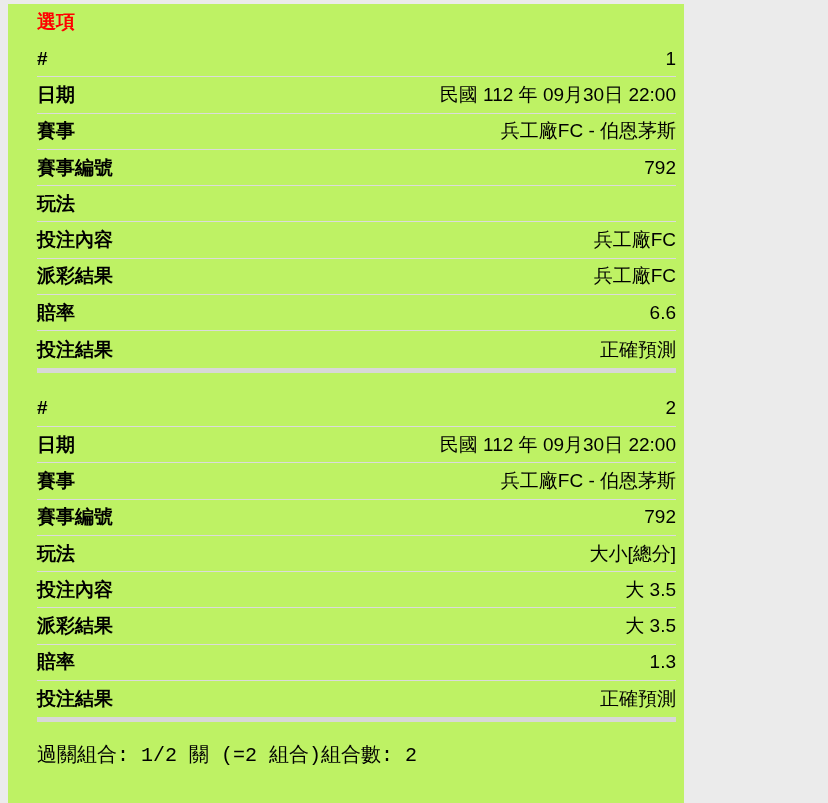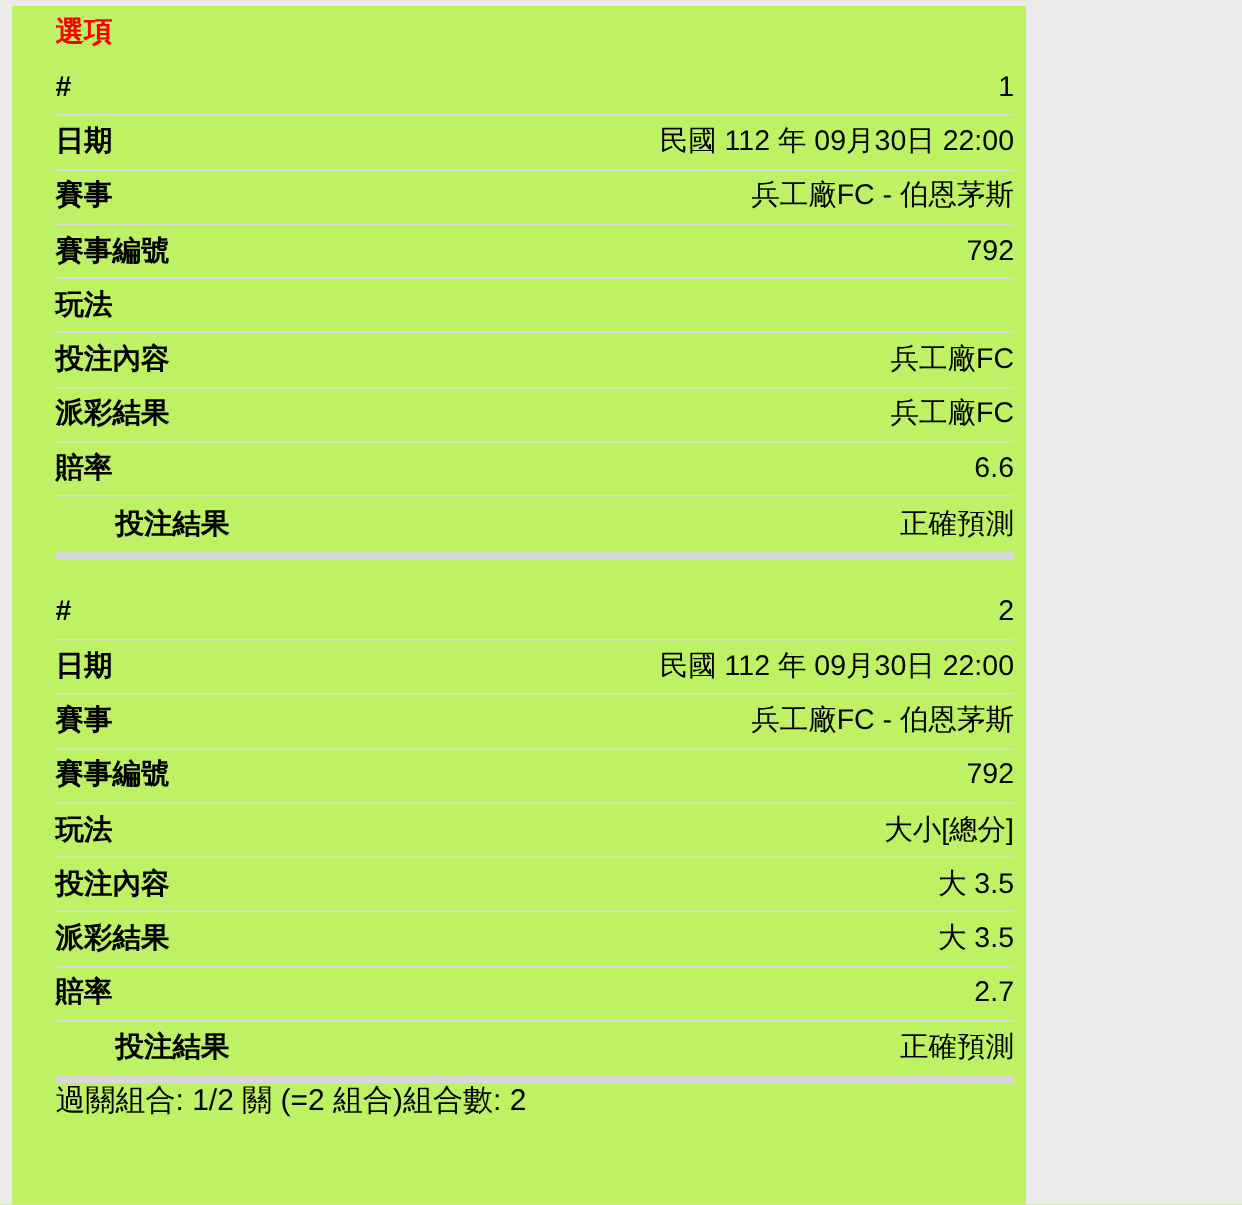--- a/index.html
+++ b/index.html
@@ -28,31 +28,33 @@
   .bet-table.second { margin-top:18px; }
   .row {
     display:flex;
     justify-content:space-between;
     align-items:center;
     height:36.3px;
     border-bottom:1px solid #dbdbdb;
     font-size:19px;
     line-height:22px;
   }
-  .row:last-child { border-bottom:none;margin-left:40px; }
+  .row:last-child { border-bottom:none; }
   .label { font-weight:bold; white-space:nowrap; }
   .value { text-align:right; white-space:nowrap; }
   .thick-divider {
     height:5px;
     background:#d8d8d8;
   }
   .footer-line {
+    margin-top:22px;
     font-size:20px;
     line-height:24px;
     font-weight:normal;
+    font-family:Liberation Mono, monospace;
   }
 </style>
 </head>
 <body>
 
 <div class="card">
 
   <h2 class="title">選項</h2>
 
   <div class="bet-table">
@@ -119,21 +121,21 @@
     <div class="row">
       <span class="label">投注內容</span>
       <span class="value">大 3.5</span>
     </div>
     <div class="row">
       <span class="label">派彩結果</span>
       <span class="value">大 3.5</span>
     </div>
     <div class="row">
       <span class="label">賠率</span>
-      <span class="value">2.7</span>
+      <span class="value">1.3</span>
     </div>
     <div class="row">
       <span class="label">投注結果</span>
       <span class="value">正確預測</span>
     </div>
   </div>
 
   <div class="thick-divider"></div>
 
   <p class="footer-line">過關組合: 1/2 關 (=2 組合)組合數: 2</p>

